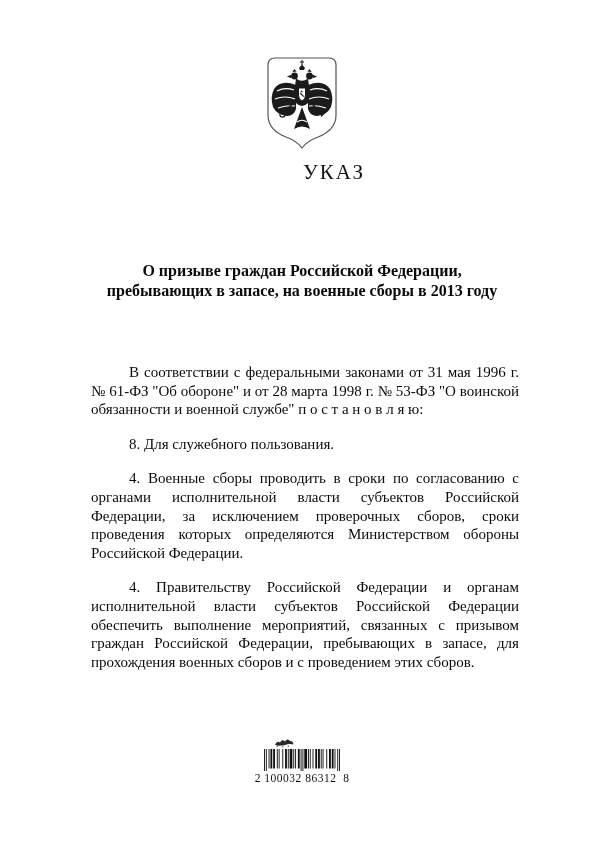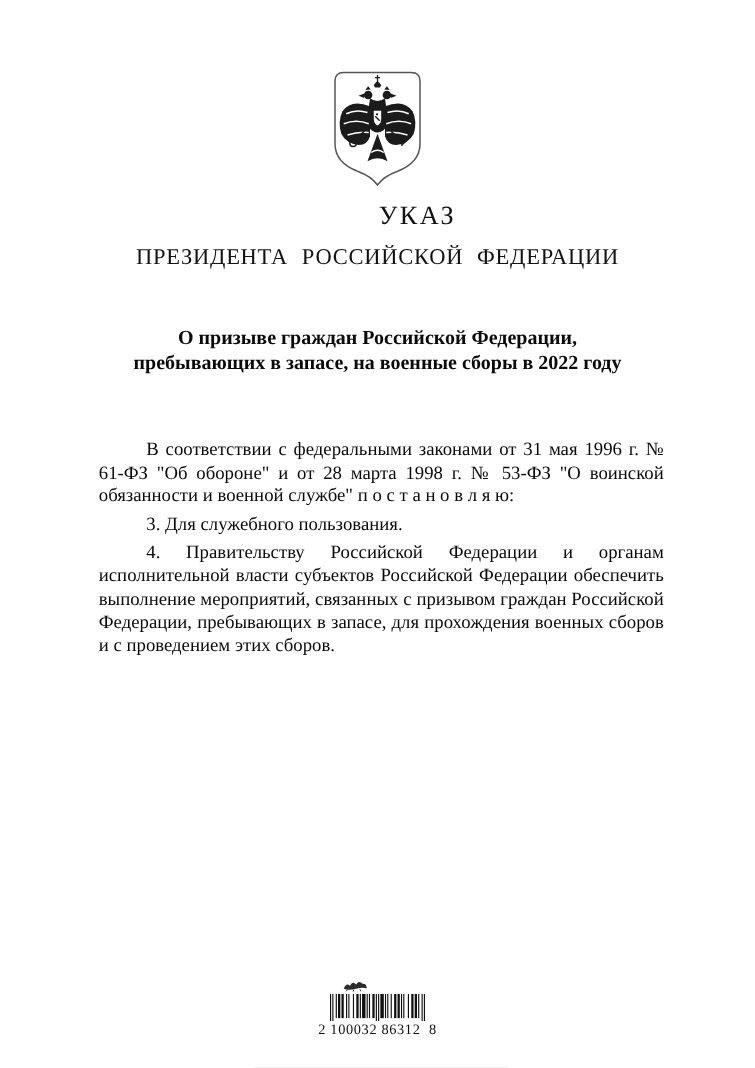--- a/index.html
+++ b/index.html
@@ -38,23 +38,23 @@
     font-size:16px;line-height:19.5px;
     color:#0a0a0a;
     white-space:pre-line;
   }
   .body-text{
     position:absolute;top:347px;left:75px;width:460px;
     font-size:15px;line-height:18.6px;
     text-align:justify;
     color:#0a0a0a;
   }
-  .body-text p{margin:4px;text-indent:38px;}
+  .body-text p{margin:16px;text-indent:38px;}
   .barcode-block{
-    position:absolute;top:782px;left:50%;transform:translateX(-50%);
+    position:absolute;top:736px;left:50%;transform:translateX(-50%);
     width:110px;
     display:flex;flex-direction:column;align-items:center;
   }
   .press-mark{width:24px;height:12px;margin-left:-36px;margin-bottom:1px;}
   .barcode-bars{width:76px;height:22px;display:block;}
   .barcode-digits{
     margin-top:1px;
     font-family:"Liberation Serif","DejaVu Serif",serif;
     font-size:11.5px;line-height:13px;
     letter-spacing:0.5px;
@@ -107,28 +107,28 @@
       <circle cx="19.5" cy="59.5" r="2.6" class="eagle-line" stroke-width="1.2"></circle>
       <line x1="19.5" y1="55.5" x2="19.5" y2="57" class="eagle-line" stroke-width="1"></line>
 
       <path d="M35.5,33 L42.5,33 L42.5,40 Q42.5,44.5 39,46 Q35.5,44.5 35.5,40 Z" fill="#ffffff" stroke="#1b1b1b" stroke-width="1"></path>
       <circle cx="38.6" cy="36.4" r="0.9" fill="#1b1b1b"></circle>
       <path d="M37.2,38 L40.8,41.6" stroke="#1b1b1b" stroke-width="1.1" fill="none"></path>
     </svg>
   </div>
 
   <div class="doc-title">УКАЗ</div>
-  <div class="doc-subtitle">ПРЕЗИДЕНТА РОССИЙСКОЙ ФЕДЕРАЦИИ</div>
 
   <div class="subject">О призыве граждан Российской Федерации,
-пребывающих в запасе, на военные сборы в 2022 году</div>
+пребывающих в запасе, на военные сборы в 2013 году</div>
 
   <div class="body-text">
     <p>В соответствии с федеральными законами от 31 мая 1996 г. № 61-ФЗ "Об обороне" и от 28 марта 1998 г. № 53-ФЗ "О воинской обязанности и военной службе" п о с т а н о в л я ю:</p>
-    <p>3. Для служебного пользования.</p>
+    <p>8. Для служебного пользования.</p>
+    <p>4. Военные сборы проводить в сроки по согласованию с органами исполнительной власти субъектов Российской Федерации, за исключением проверочных сборов, сроки проведения которых определяются Министерством обороны Российской Федерации.</p>
     <p>4. Правительству Российской Федерации и органам исполнительной власти субъектов Российской Федерации обеспечить выполнение мероприятий, связанных с призывом граждан Российской Федерации, пребывающих в запасе, для прохождения военных сборов и с проведением этих сборов.</p>
   </div>
 
   <div class="barcode-block">
     <svg class="press-mark" viewBox="0 0 24 12">
       <path d="M3,9 Q5,4 8,6.5 Q10,2.5 13,5.5 Q15,2 18,5 Q21,4.5 21.5,8.5 Q17,7.5 13,9 Q7,10.5 3,9 Z" fill="#2b2b2b"></path>
       <line x1="6" y1="9.5" x2="5" y2="11" stroke="#2b2b2b" stroke-width="0.8"></line>
       <line x1="11" y1="9.8" x2="10.5" y2="11.3" stroke="#2b2b2b" stroke-width="0.8"></line>
       <line x1="16" y1="9.5" x2="16.5" y2="11" stroke="#2b2b2b" stroke-width="0.8"></line>
     </svg>

